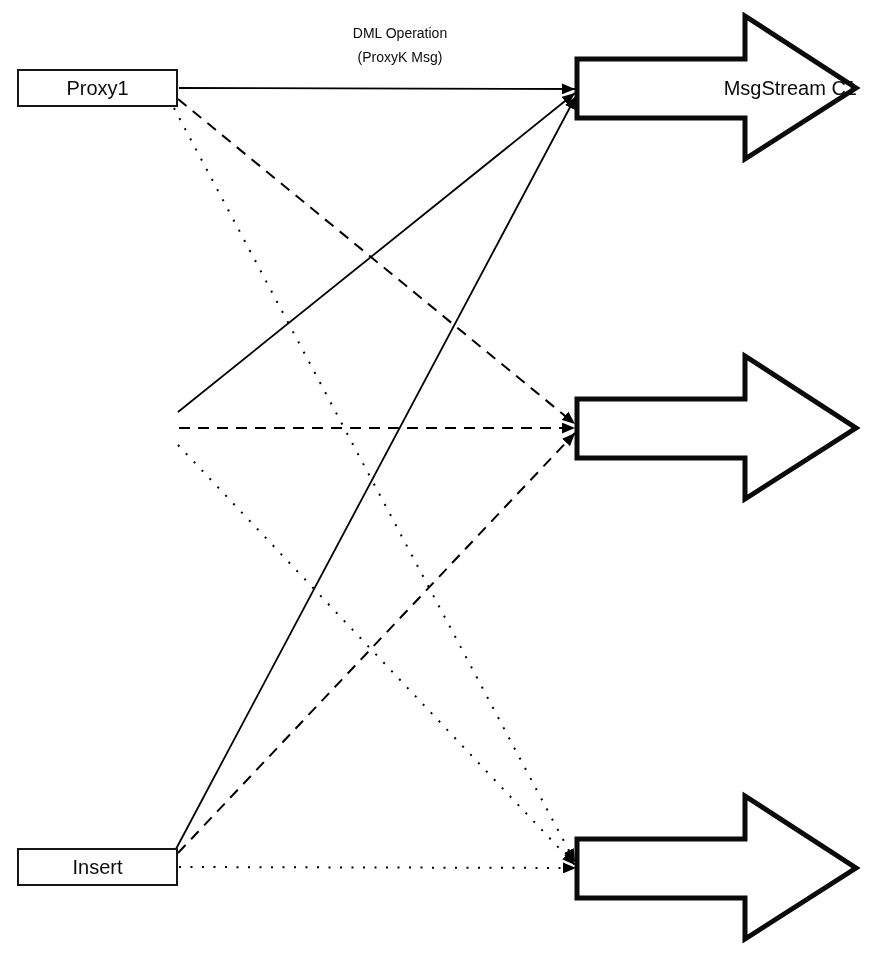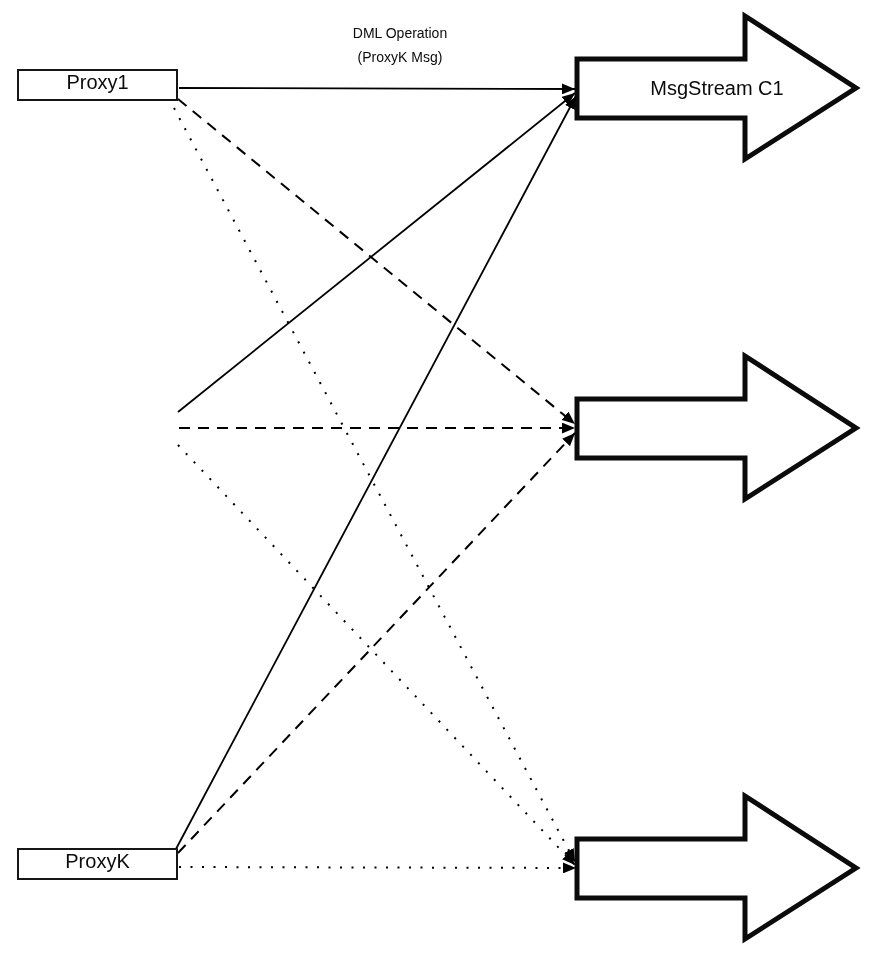--- a/index.html
+++ b/index.html
@@ -28,36 +28,37 @@
     width: 340px;
     text-align: center;
     font-size: 14px;
     line-height: 24px;
     color: #0b0b0b;
   }
   .proxy-box {
     position: absolute;
     left: 17px;
     width: 161px;
-    height: 32px;
+    height: 38px;
     box-sizing: border-box;
     border: 2.5px solid #161616;
     background: #ffffff;
     display: flex;
+    align-items: center;
     justify-content: center;
     font-size: 20px;
   }
   .proxy-box.p1 { top: 69px; }
   .proxy-box.p2 { top: 408px; }
   .proxy-box.pk { top: 848px; }
   .stream-label {
     position: absolute;
     left: 577px;
     width: 280px;
-    text-align: center;
+    text-align: right;
     font-size: 20px;
     line-height: 22px;
   }
   .stream-label.c1 { top: 77px; }
   .stream-label.c2 { top: 417px; }
   .stream-label.cn { top: 857px; }
   svg .big-arrow {
     fill: #ffffff;
     stroke: #0b0b0b;
     stroke-width: 5;
@@ -102,18 +103,18 @@
 
   <div class="diagram-title">
     <div>DML Operation</div>
     <div>(ProxyK Msg)</div>
   </div>
 
   <div class="proxy-box p1">
     <span>Proxy1</span>
   </div>
   <div class="proxy-box pk">
-    <span>ProxyK</span>
+    <span>Insert</span>
   </div>
 
   <div class="stream-label c1">MsgStream C1</div>
 
 </div>
 
 </body></html>

